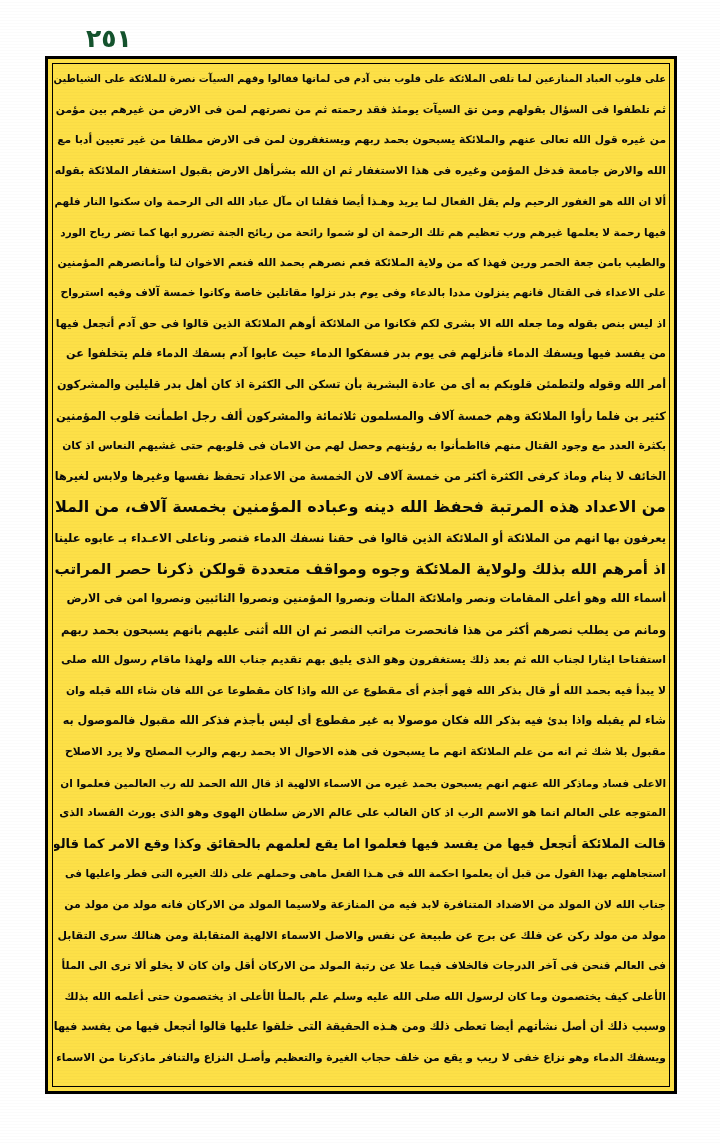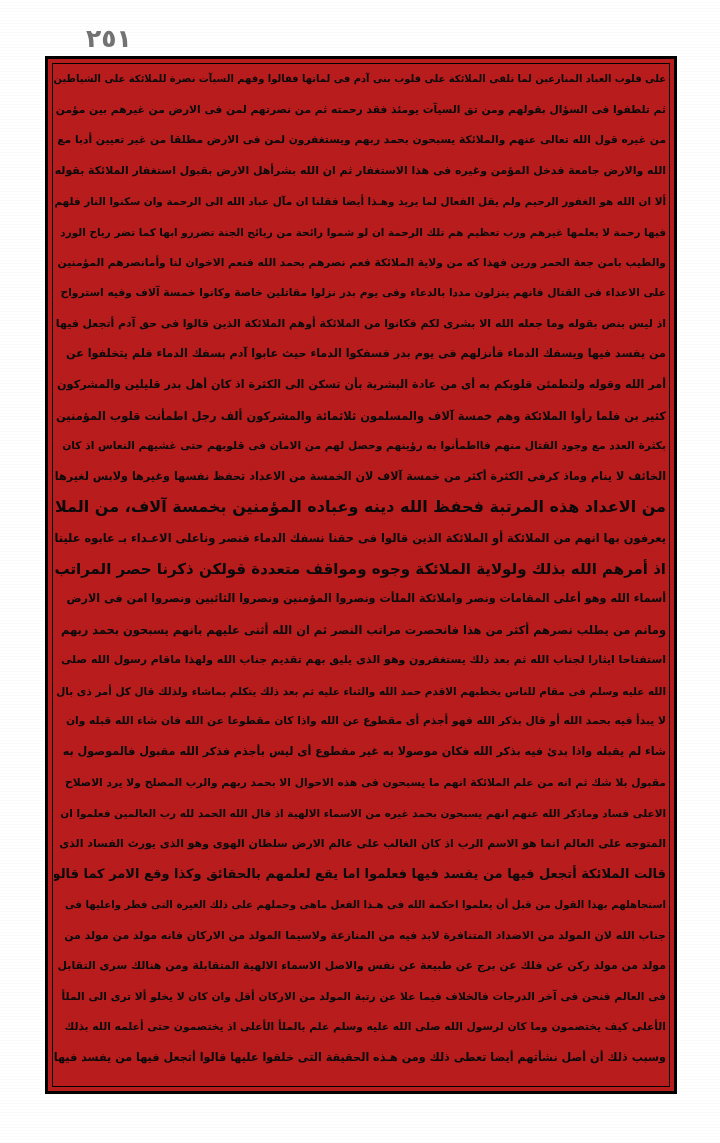--- a/index.html
+++ b/index.html
@@ -30,36 +30,36 @@
     position: absolute;
     left: 86px;
     top: 22px;
     width: 140px;
     height: 34px;
     font-family: "DejaVu Sans", sans-serif;
     font-size: 25px;
     font-weight: 700;
     line-height: 34px;
     letter-spacing: 1px;
-    color: #737373;
+    color: #14532d;
     direction: rtl;
     text-align: left;
     white-space: nowrap;
   }
 
   
   #text-frame {
     position: absolute;
     left: 45px;
     top: 56px;
     width: 632px;          
     height: 1038px;        
     border: 3px solid #000000;
     box-sizing: border-box;
-    background: #b91c1c;
+    background: #fde047;
   }
   #text-frame-inner {
     position: absolute;
     left: 4px;
     top: 4px;
     right: 4px;
     bottom: 4px;
     border: 1px solid #000000;
     box-sizing: border-box;
   }
@@ -139,21 +139,20 @@
         <div class="line" style="white-space: nowrap; text-align: right; text-align-last: right; font-size: 11.2px;">أمر الله وقوله ولتطمئن قلوبكم به أى من عادة البشرية بأن تسكن الى الكثرة  اذ كان أهل بدر قليلين والمشركون</div>
         <div class="line" style="white-space: nowrap; text-align: right; text-align-last: right; font-size: 11.45px; padding-left: 22px;">كثير بن فلما رأوا الملائكة وهم خمسة آلاف والمسلمون ثلاثمائة والمشركون ألف رجل اطمأنت قلوب المؤمنين</div>
         <div class="line" style="white-space: nowrap; text-align: center; text-align-last: right; font-size: 10.7px; padding-left: 28px;">بكثرة العدد مع وجود القتال منهم فااطمأنوا به رؤينهم وحصل لهم من الامان فى قلوبهم حتى غشيهم النعاس اذ كان</div>
         <div class="line" style="white-space: nowrap; text-align: right; text-align-last: right; font-size: 11.2px;">الخائف لا ينام وماذ كرفى الكثرة أكثر من خمسة آلاف لان الخمسة من الاعداد تحفظ نفسها وغيرها ولابس لغيرها</div>
         <div class="line" style="white-space: nowrap; text-align: right; text-align-last: right; font-size: 16px;">من الاعداد هذه المرتبة فحفظ الله دينه وعباده المؤمنين بخمسة آلاف، من الملائكة مسومين أى أصحاب علامات</div>
         <div class="line" style="white-space: nowrap; text-align: right; text-align-last: right; font-size: 11.45px;">يعرفون بها انهم من الملائكة أو الملائكة الذين قالوا  فى حقنا نسفك الدماء فنصر وناعلى الاعـداء بـ عابوه علينا</div>
         <div class="line" style="white-space: nowrap; text-align: center; text-align-last: right; font-size: 15px;">اذ أمرهم الله بذلك ولولاية الملائكة وجوه ومواقف متعددة قولكن ذكرنا حصر المراتب التى نبه الله عليها فنصر وا</div>
         <div class="line" style="white-space: nowrap; text-align: right; text-align-last: right; font-size: 11.2px;">أسماء الله وهو أعلى المقامات ونصر واملائكة الملأت ونصروا المؤمنين ونصروا الثائبين ونصروا امن فى الارض</div>
         <div class="line" style="white-space: nowrap; text-align: right; text-align-last: right; font-size: 11.45px;">ومانم من يطلب نصرهم أكثر من هذا فانحصرت مراتب النصر  ثم ان الله أثنى عليهم بانهم يسبحون بحمد ربهم</div>
         <div class="line" style="white-space: nowrap; text-align: right; text-align-last: right; font-size: 10.95px;">استفتاحا ايثارا لجناب الله   ثم بعد ذلك يستغفرون وهو الذى يليق بهم تقديم جناب الله ولهذا ماقام رسول الله صلى</div>
-        <div class="line" style="white-space: nowrap; text-align: right; text-align-last: right; font-size: 10.45px;">الله عليه وسلم   فى مقام للناس يخطبهم الاقدم حمد الله والثناء عليه   ثم بعد ذلك يتكلم بماشاء ولذلك قال كل أمر ذى بال</div>
         <div class="line" style="white-space: nowrap; text-align: right; text-align-last: right; font-size: 10.7px;">لا يبدأ فيه بحمد الله أو قال بذكر الله فهو أجذم أى مقطوع عن الله واذا  كان مقطوعا عن الله فان شاء الله قبله  وان</div>
         <div class="line" style="white-space: nowrap; text-align: right; text-align-last: right; font-size: 11.2px;">شاء لم يقبله واذا بدئ فيه بذكر الله فكان موصولا به غير مقطوع أى ليس بأجذم فذكر الله مقبول فالموصول به</div>
         <div class="line" style="white-space: nowrap; text-align: right; text-align-last: right; font-size: 10.7px;">مقبول بلا شك  ثم انه من علم الملائكة انهم ما يسبحون فى هذه الاحوال الا بحمد ربهم والرب المصلح ولا يرد الاصلاح</div>
         <div class="line" style="white-space: nowrap; text-align: right; text-align-last: right; font-size: 10.45px; margin-left: 8px;">الاعلى فساد وماذكر الله عنهم انهم يسبحون بحمد غيره من الاسماء الالهية  اذ قال الله الحمد لله رب العالمين  فعلموا ان</div>
         <div class="line" style="white-space: nowrap; text-align: right; text-align-last: right; font-size: 10.95px; padding-left: 38px;">المتوجه على العالم انما هو الاسم الرب اذ كان الغالب على عالم الارض سلطان الهوى وهو الذى يورث الفساد الذى</div>
         <div class="line" style="white-space: nowrap; text-align: left; text-align-last: right; font-size: 13px;">قالت الملائكة أتجعل فيها من يفسد فيها فعلموا اما يقع لعلمهم بالحقائق وكذا وقع الامر كما قالوه وما وقع الغلط عندهم فى</div>
         <div class="line" style="white-space: nowrap; text-align: right; text-align-last: right; font-size: 10.2px; margin-left: 12px;">استجاهلهم بهذا القول من قبل أن يعلموا احكمة الله فى هـذا الفعل ماهى وحملهم على ذلك الغيرة التى فطر واعليها فى</div>
         <div class="line" style="white-space: nowrap; text-align: right; text-align-last: right; font-size: 10.95px;">جناب الله لان المولد من الاضداد المتنافرة لابد فيه من المنازعة ولاسيما المولد من الاركان   فانه مولد من مولد من</div>
         <div class="line" style="white-space: nowrap; text-align: right; text-align-last: right; font-size: 10.95px;">مولد من مولد ركن عن فلك عن برج عن طبيعة عن نفس والاصل الاسماء الالهية المتقابلة  ومن هنالك سرى التقابل</div>
         <div class="line" style="white-space: nowrap; text-align: right; text-align-last: right; font-size: 10.7px;">فى العالم فنحن فى آخر الدرجات  فالخلاف فيما علا عن رتبة المولد من الاركان أقل وان كان لا يخلو ألا ترى الى الملأ</div>

